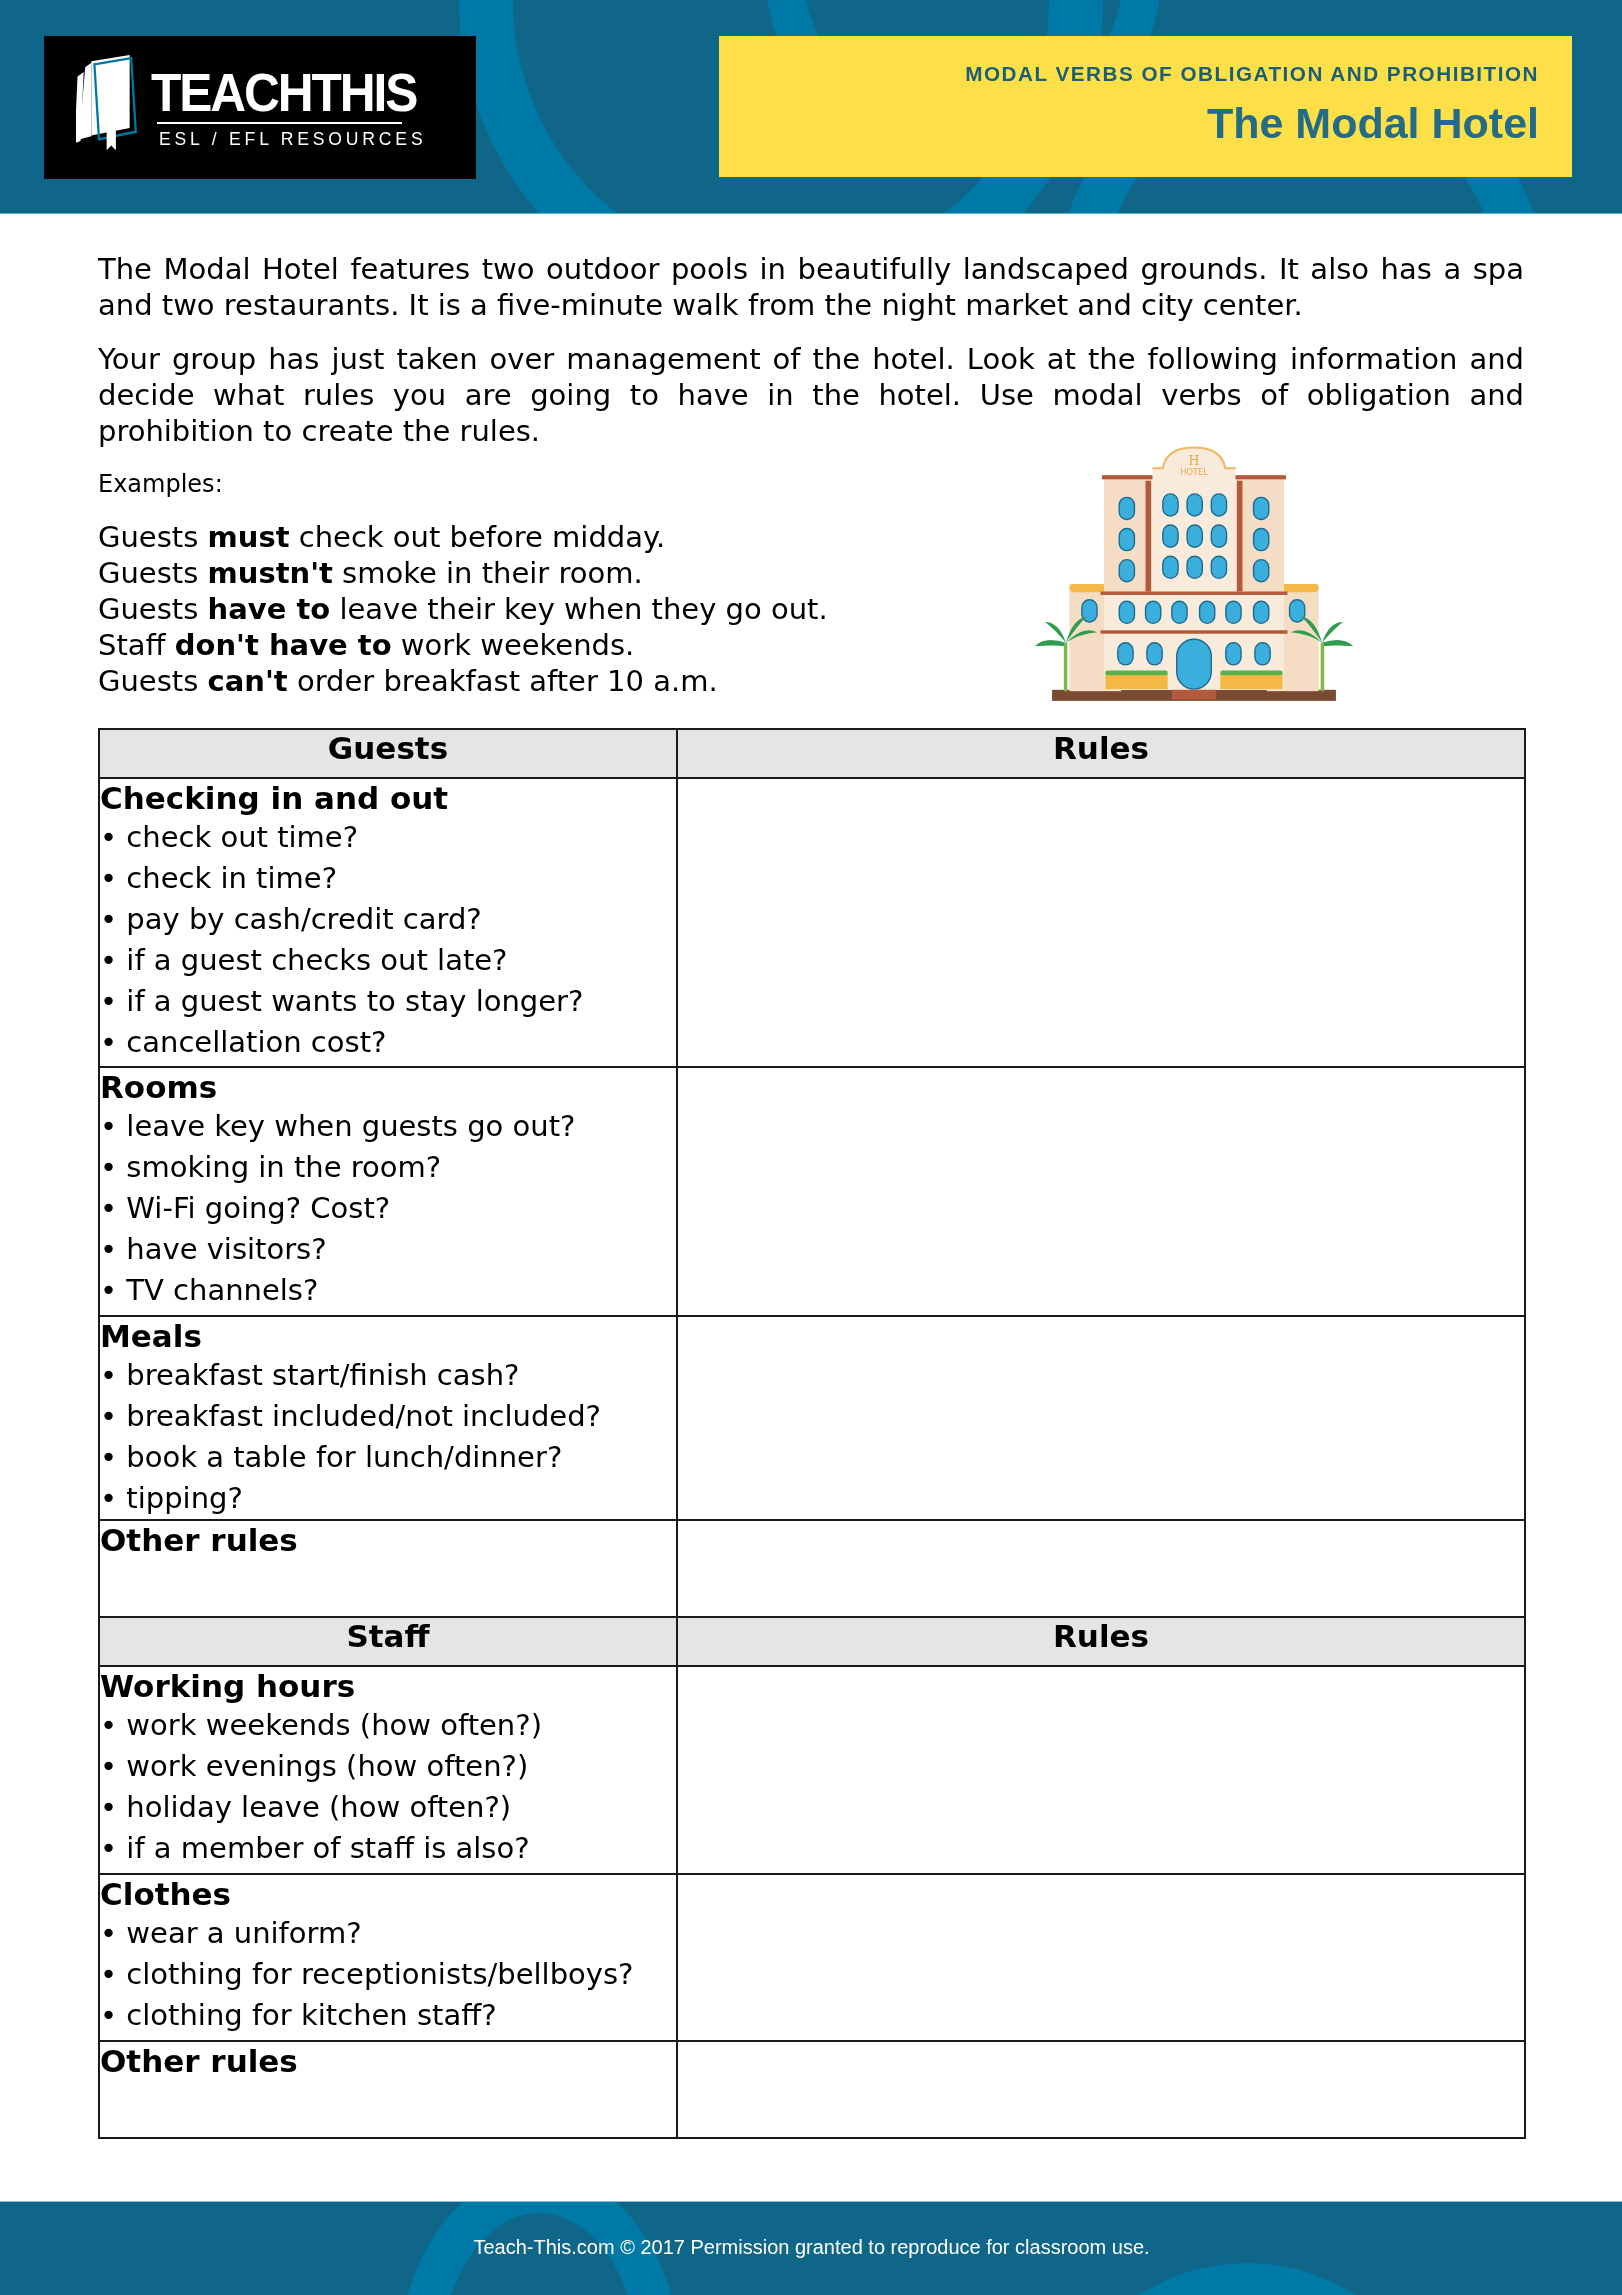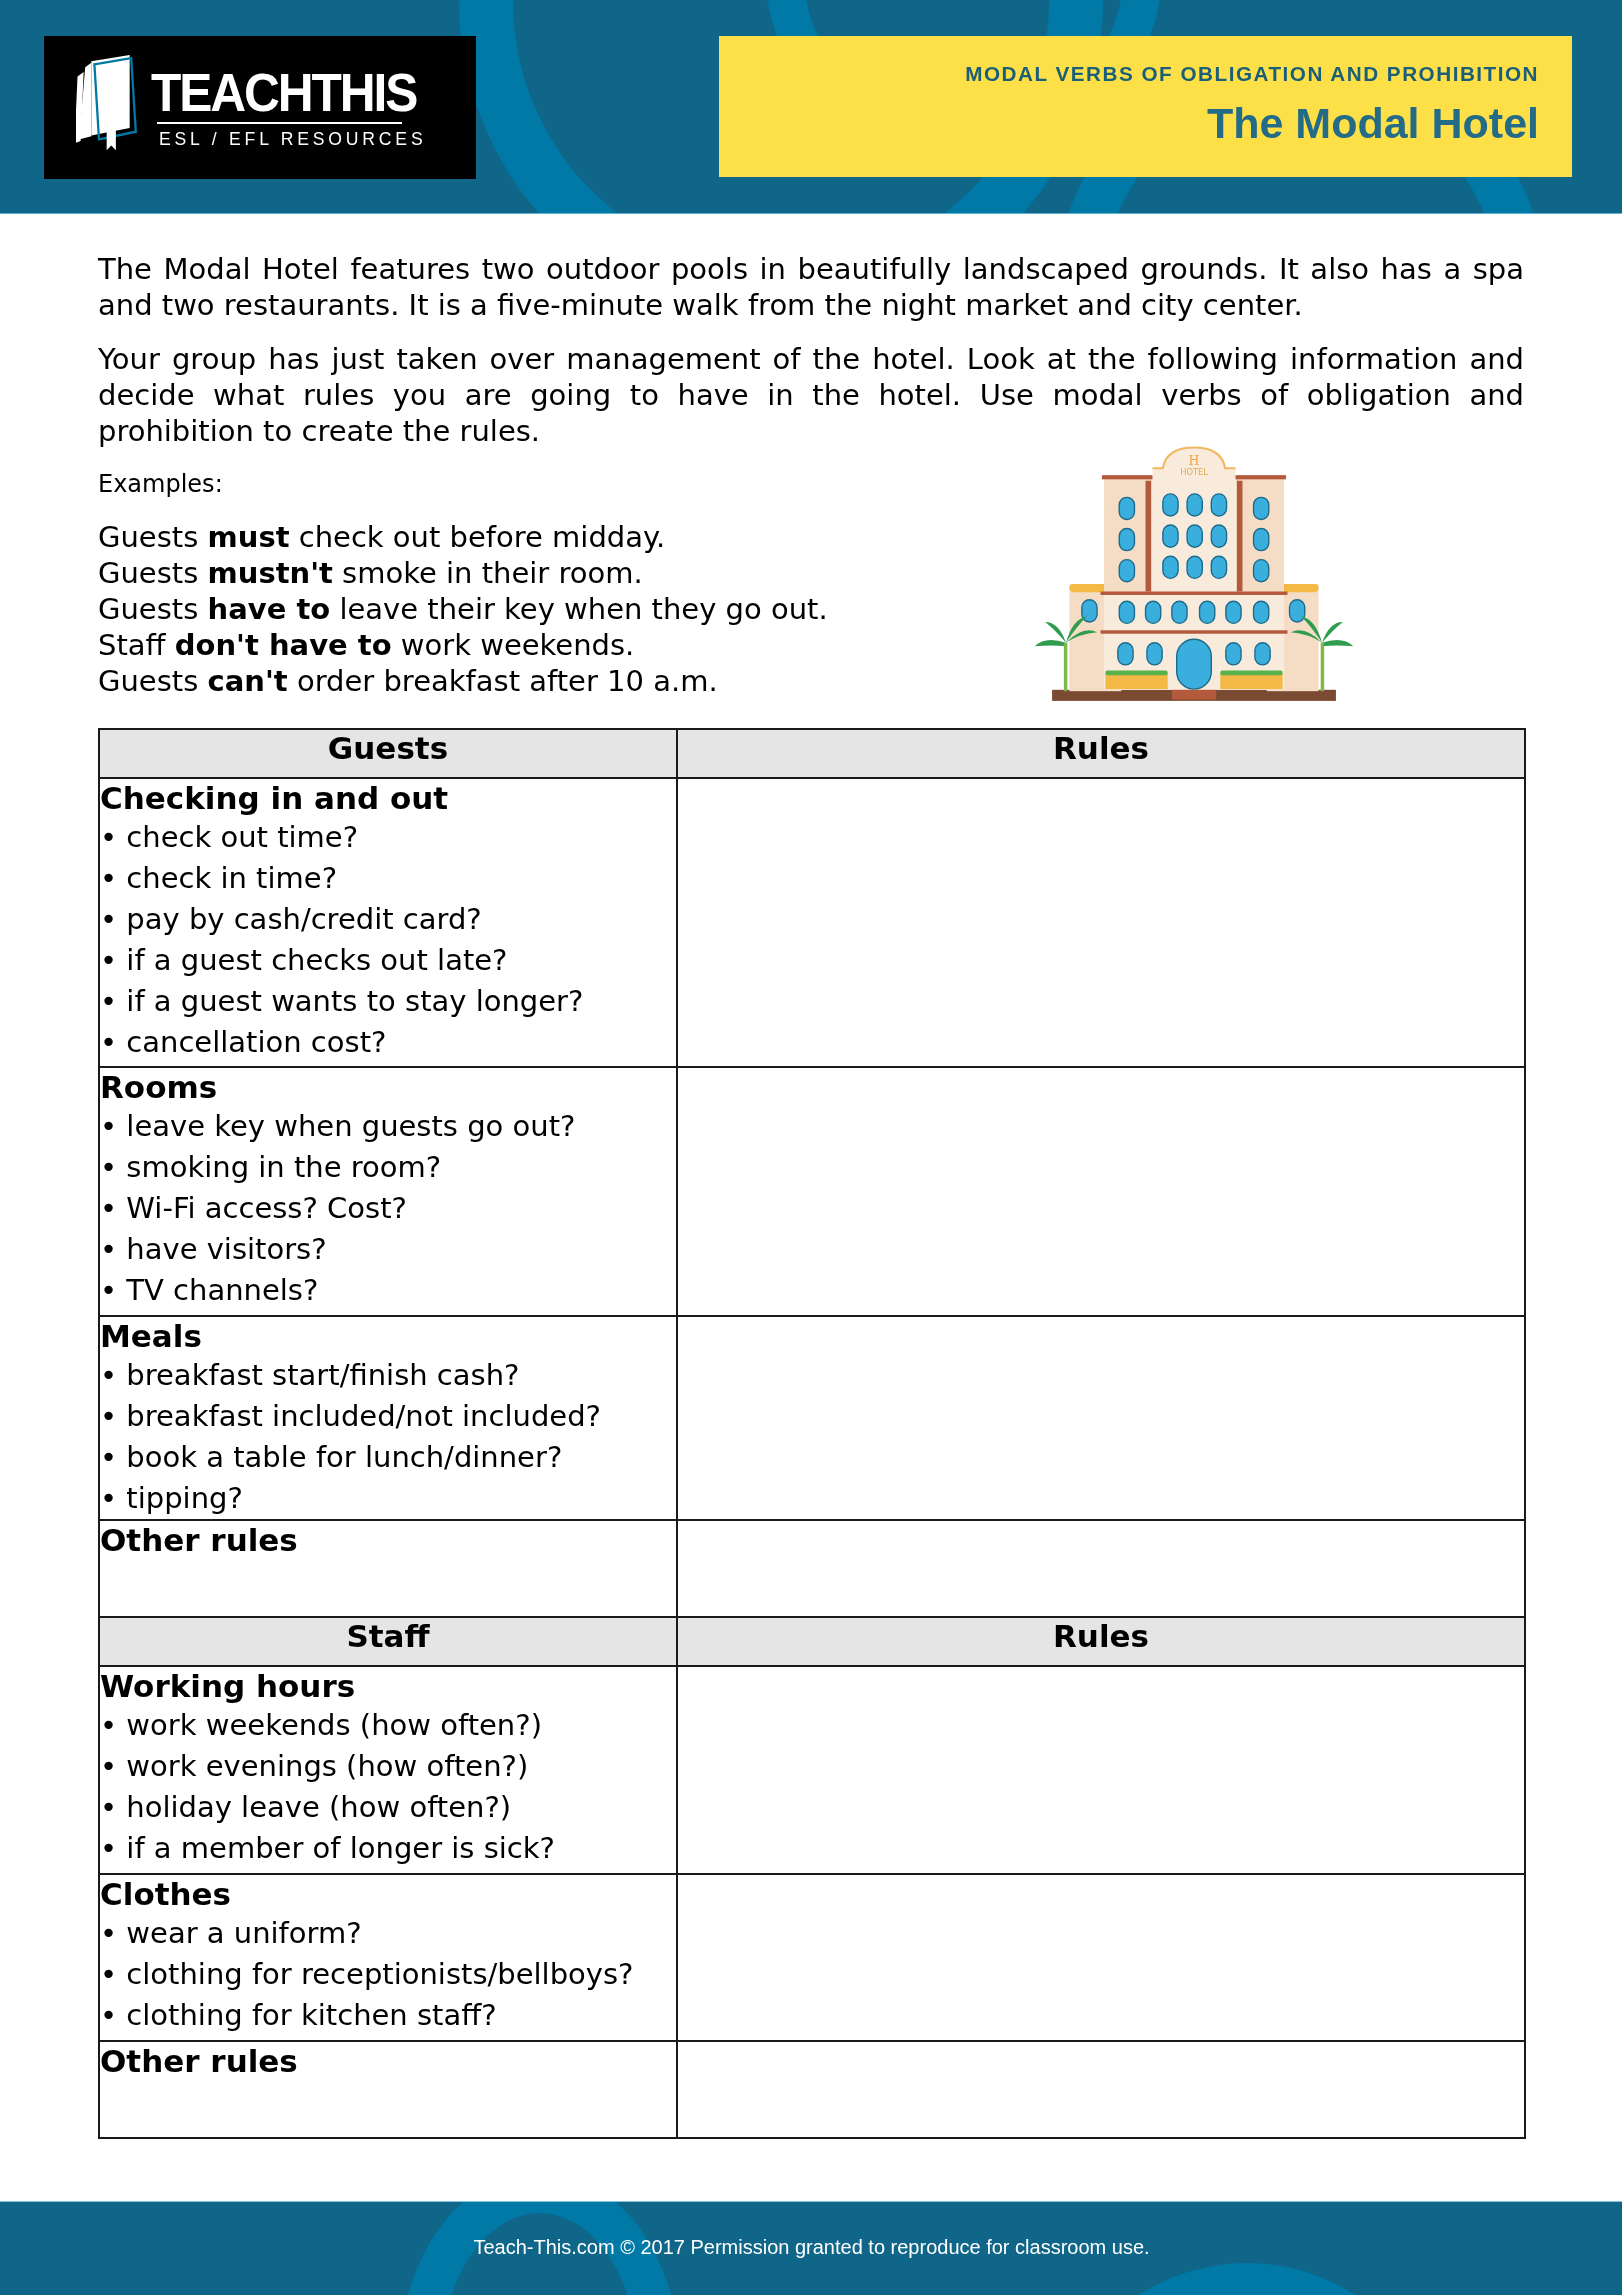--- a/index.html
+++ b/index.html
@@ -221,21 +221,21 @@
       <div class="bullet-item">if a guest wants to stay longer?</div>
       <div class="bullet-item">cancellation cost?</div>
     </td>
     <td class="answer"></td>
   </tr>
   <tr style="height:249px;">
     <td class="cat">
       <div class="cat-title">Rooms</div>
       <div class="bullet-item">leave key when guests go out?</div>
       <div class="bullet-item">smoking in the room?</div>
-      <div class="bullet-item">Wi-Fi access? Cost?</div>
+      <div class="bullet-item">Wi-Fi going? Cost?</div>
       <div class="bullet-item">have visitors?</div>
       <div class="bullet-item">TV channels?</div>
     </td>
     <td class="answer"></td>
   </tr>
   <tr style="height:168px;">
     <td class="cat">
       <div class="cat-title">Meals</div>
       <div class="bullet-item">breakfast start/finish cash?</div>
       <div class="bullet-item">breakfast included/not included?</div>
@@ -254,21 +254,21 @@
   <tr>
     <th class="head">Staff</th>
     <th class="head">Rules</th>
   </tr>
   <tr style="height:208px;">
     <td class="cat">
       <div class="cat-title">Working hours</div>
       <div class="bullet-item">work weekends (how often?)</div>
       <div class="bullet-item">work evenings (how often?)</div>
       <div class="bullet-item">holiday leave (how often?)</div>
-      <div class="bullet-item">if a member of longer is sick?</div>
+      <div class="bullet-item">if a member of staff is also?</div>
     </td>
     <td class="answer"></td>
   </tr>
   <tr style="height:167px;">
     <td class="cat">
       <div class="cat-title">Clothes</div>
       <div class="bullet-item">wear a uniform?</div>
       <div class="bullet-item">clothing for receptionists/bellboys?</div>
       <div class="bullet-item">clothing for kitchen staff?</div>
     </td>

